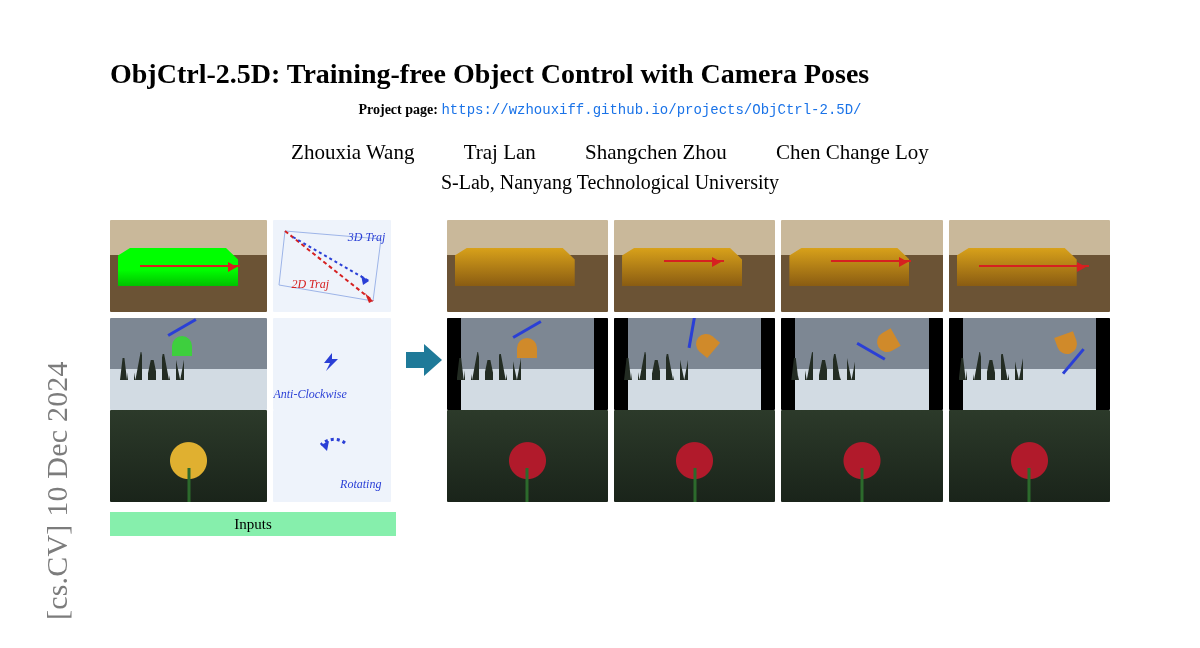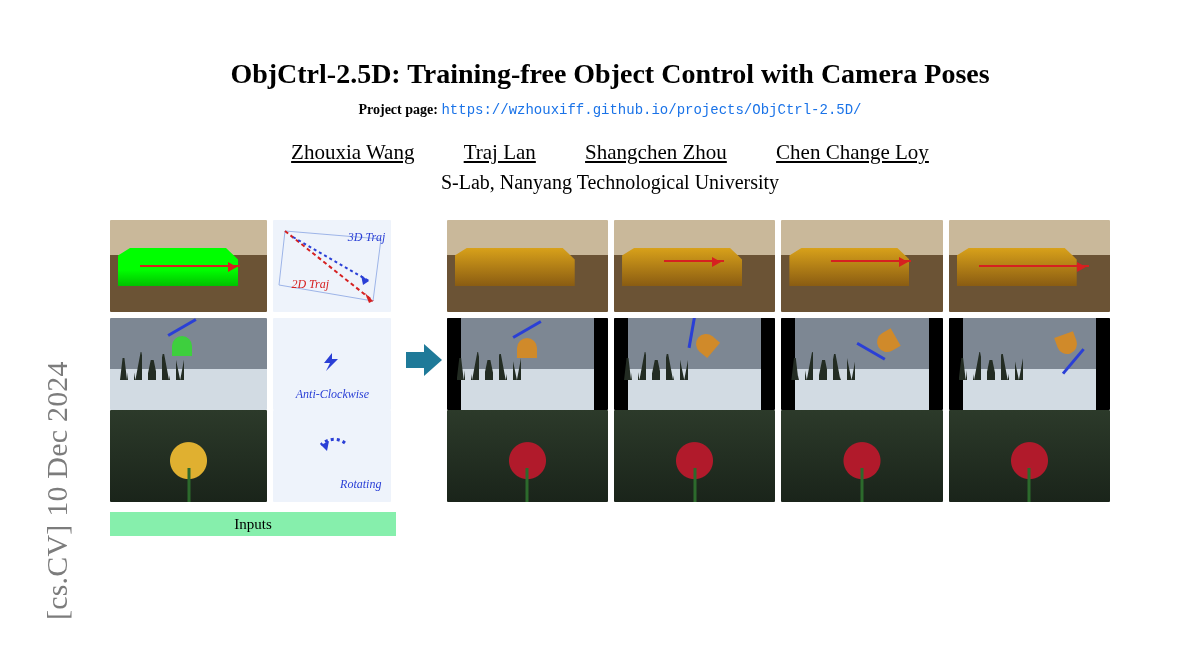--- a/index.html
+++ b/index.html
@@ -24,21 +24,21 @@
     white-space: nowrap;
     letter-spacing: 0.2px;
   }
   .page {
     position: absolute;
     left: 110px;
     top: 30px;
     width: 1000px;
   }
   .title {
-    text-align: center;
+    text-align: left;
     font-weight: bold;
     font-size: 28px;
     margin-top: 28px;
     margin-bottom: 12px;
   }
   .project-line {
     text-align: center;
     font-size: 14px;
     margin-bottom: 22px;
   }
@@ -46,21 +46,21 @@
   .project-line .url {
     font-family: "Courier New", monospace;
     color: #1a73e8;
     word-spacing: -1px;
   }
   .authors {
     text-align: center;
     font-size: 21px;
     margin-bottom: 6px;
   }
-  .authors span { margin: 0 22px; text-decoration: underline; }
+  .authors span { margin: 0 22px; }
   .affil {
     text-align: center;
     font-size: 20px;
     margin-bottom: 26px;
   }
 
   .figure {
     position: relative;
     width: 1000px;
     height: 325px;
@@ -207,21 +207,21 @@
 
     <div class="row row2">
       <div class="thumb input-img ski input">
           <div class="trees"></div>
           <div class="skier" style="left:62px;top:18px"></div>
         </div>
       <div class="thumb ctrl-box">
         <svg width="40" height="34">
           <path d="M20 6 L12 16 L18 16 L14 24 L26 12 L20 12 Z" fill="#2a3fd6"></path>
         </svg>
-        <span class="ctrl-text" style="left:0;right:0;bottom:8px;text-align:center">Anti-Clockwise</span>
+        <span class="ctrl-text" style="left:0;right:0;bottom:8px;text-align:left">Anti-Clockwise</span>
       </div>
       <div style="width:44px"></div>
       <div class="thumb gen-img ski">
           <div class="band"></div>
           <div class="band r"></div>
           <div class="trees"></div>
           <div class="skier" style="left:70px;top:20px"></div>
         </div>
       <div class="thumb gen-img ski">
           <div class="band"></div>

